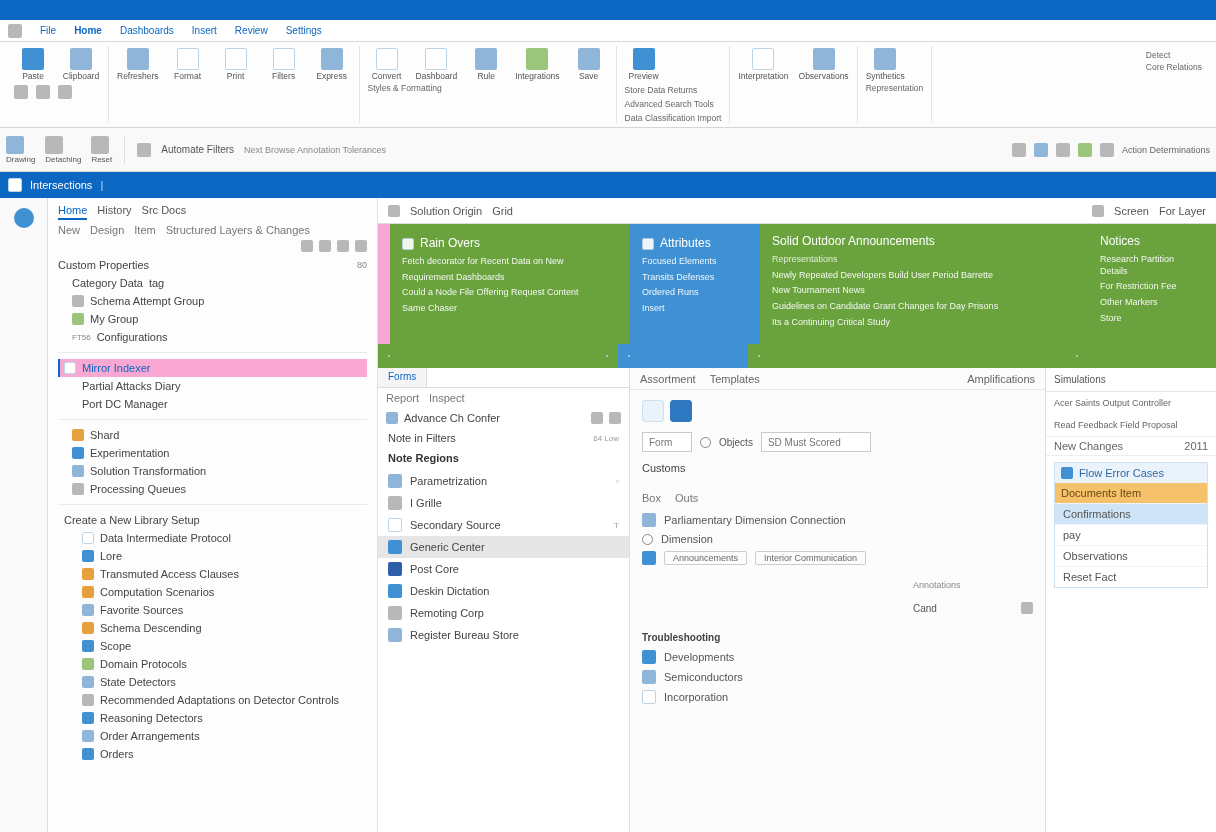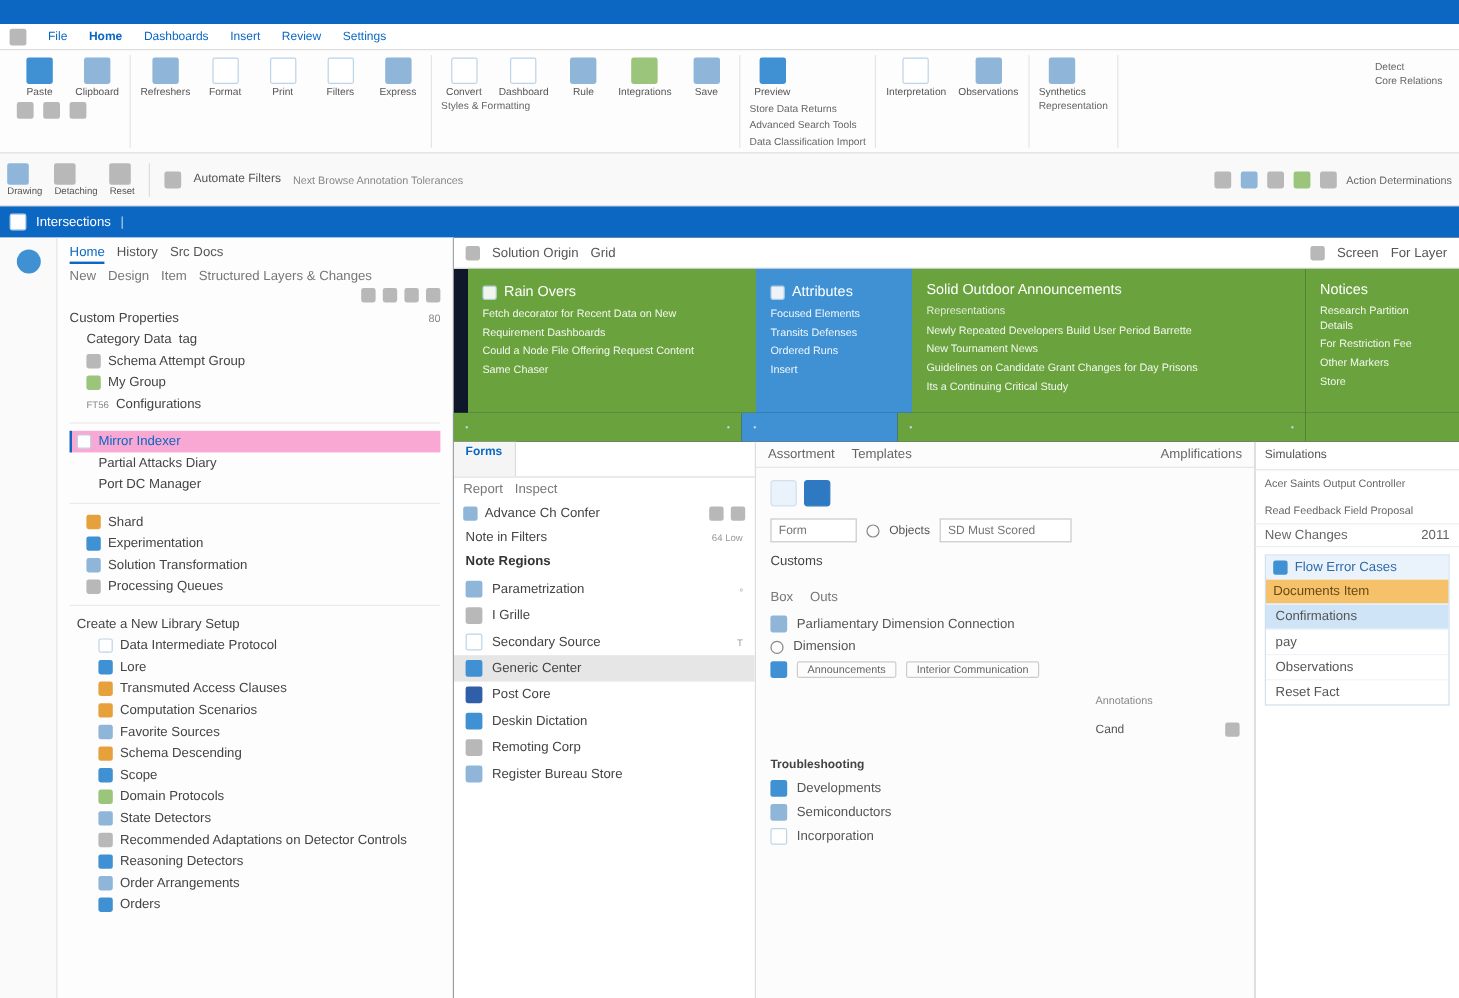--- a/index.html
+++ b/index.html
@@ -47,21 +47,21 @@
   .nav-toolstrip .ic { width: 12px; height: 12px; }
   .nav-title { font-size: 10px; color: #444; padding: 3px 0; cursor: pointer; display: flex; align-items: center; gap: 6px;}
   .nav-title .count { margin-left: auto; color: #888; font-size: 9px;}
   .nav-item { display: flex; align-items: center; gap: 6px; padding: 3px 0 3px 14px; font-size: 10px; color: #444; cursor: pointer; }
   .nav-item.sel { background: #f9a8d4; border-left: 2px solid #0b67c2; padding-left: 4px; color: #0b67c2; }
   .nav-item .ic { width: 12px; height: 12px; flex-shrink: 0; }
   .nav-sub { padding-left: 24px; }
   .nav-divider { height: 1px; background: #eaeaea; margin: 6px 0; }
 
   
-  .centercol { flex: 1; background: #0f172a; display: flex; flex-direction: column; overflow: hidden; }
+  .centercol { flex: 1; background: #f9a8d4; display: flex; flex-direction: column; overflow: hidden; }
   .canvas-top { height: 26px; background: #fff; border-bottom: 1px solid #ddd; display: flex; align-items: center; padding: 0 10px; gap: 10px; font-size: 10px; color: #555;}
   .canvas-top .ic { width: 12px; height: 12px;}
   .canvas-top .right { margin-left: auto; display: flex; gap: 10px; }
 
   .hero { display: flex; height: 120px; }
   .hero-pane { padding: 10px 12px; color: #fff; display: flex; flex-direction: column; gap: 4px; }
   .hero-pane h3 { font-size: 12px; font-weight: 400; margin-bottom: 2px;}
   .hero-pane p { font-size: 9px; line-height: 1.3; opacity: .92;}
   .hero-pane .hrow { display: flex; gap: 6px; align-items: center; font-size: 9px; margin-top: 2px;}
   .hero-pane .ic { width: 12px; height: 12px; opacity: .9;}
@@ -72,21 +72,21 @@
 
   .hero-wrap { display:flex; flex-direction:column;}
   .hero-col { display:flex; flex-direction:column; }
   .hero-col.c1 { width: 240px; margin-left: 12px;}
   .hero-col.c2 { width: 130px;}
   .hero-col.c3 { flex:1;}
   .hero-col.c4 { width: 128px;}
 
   .explorer-row { display: flex; flex: 1; overflow: hidden; }
   .exp-left { width: 252px; background: #fff; border-right: 1px solid #ddd; display:flex; flex-direction:column;}
-  .exp-tabbar { height: 30px; display:flex; border-bottom:1px solid #ddd;font-weight:bold;}
+  .exp-tabbar { height: 20px; display:flex; border-bottom:1px solid #ddd;}
   .exp-tab { padding: 3px 10px; font-size: 10px; color:#555; border-right:1px solid #ddd; cursor:pointer;}
   .exp-tab.active { background:#f5f5f5; color:#0b67c2;}
   .exp-innerhead { padding:4px 8px; font-size:9px; color:#777; display:flex; gap:10px;}
   .exp-breadcrumb { padding:4px 8px; font-size:10px; color:#444; display:flex; align-items:flex-end; gap:6px;}
   .exp-breadcrumb .ic{width:12px;height:12px;}
   .exp-list { flex:1; overflow-y:auto; padding: 2px 0;}
   .exp-item { display:flex; align-items:center; gap:8px; padding:4px 10px; font-size:10px; color:#444; cursor:pointer;}
   .exp-item.sel { background:#e6e6e6;}
   .exp-item .ic{ width:14px; height:14px;}
   .exp-item .meta{ margin-left:auto; font-size:8px; color:#999;}
@@ -555,21 +555,21 @@
             <span class="ic gy"></span>
             <span>Amplifications</span>
           </div>
         </div>
         <div class="mid-body">
           <div class="chip-row">
             <span class="chip"></span>
             <span class="chip b"></span>
           </div>
           <div class="field-row">
-            <input style="width: 72px;" placeholder="Form">
+            <input style="width: 50px;" placeholder="Form">
             <span class="radio"></span>
             <span class="lbl">Objects</span>
             <input style="width: 110px;" placeholder="SD Must Scored">
           </div>
           <span class="lbl" style="color:#444">Customs</span>
 
           <div class="mid-section">
             <div style="display:flex;gap:14px;font-size:9px;color:#777;margin-bottom:6px">
               <span>Box</span>
               <span>Outs</span>

